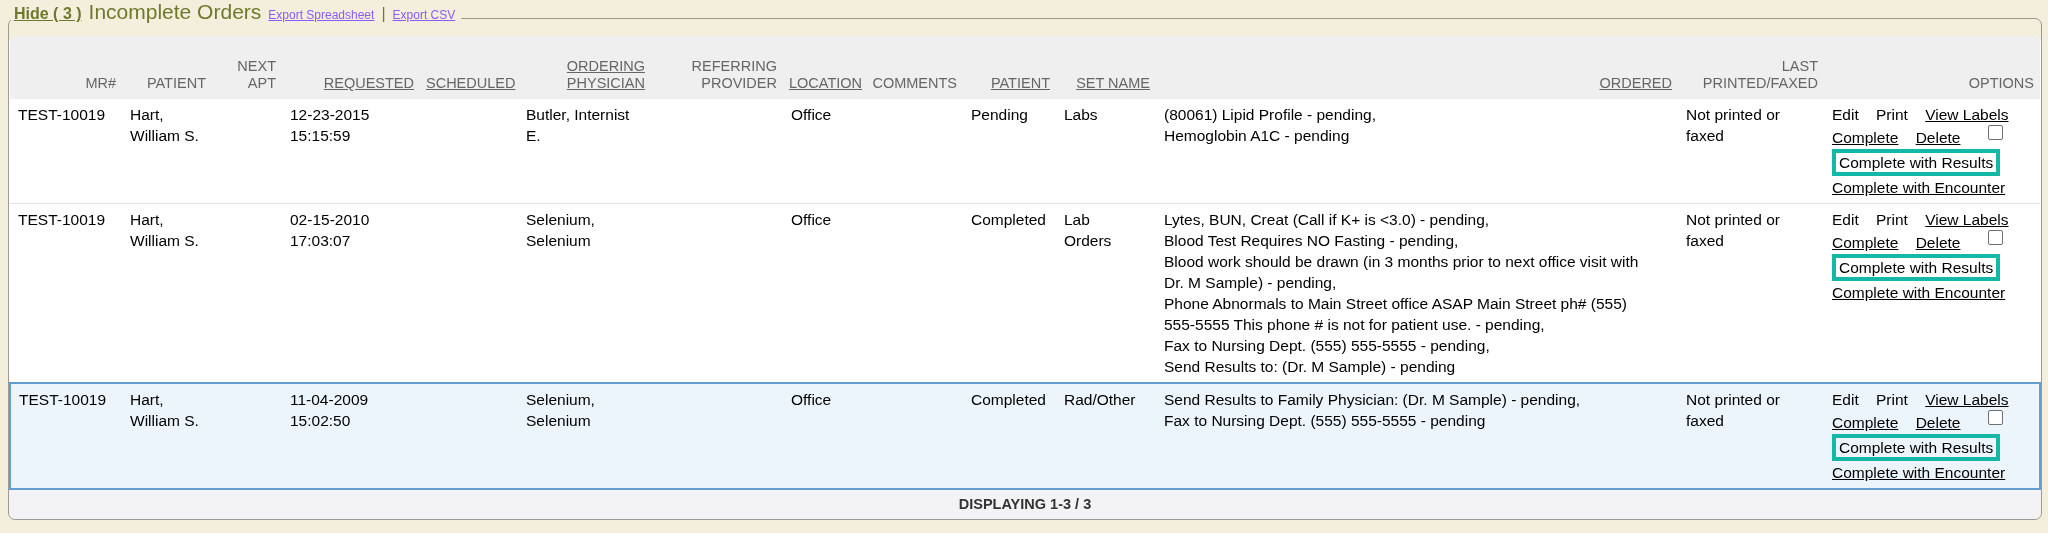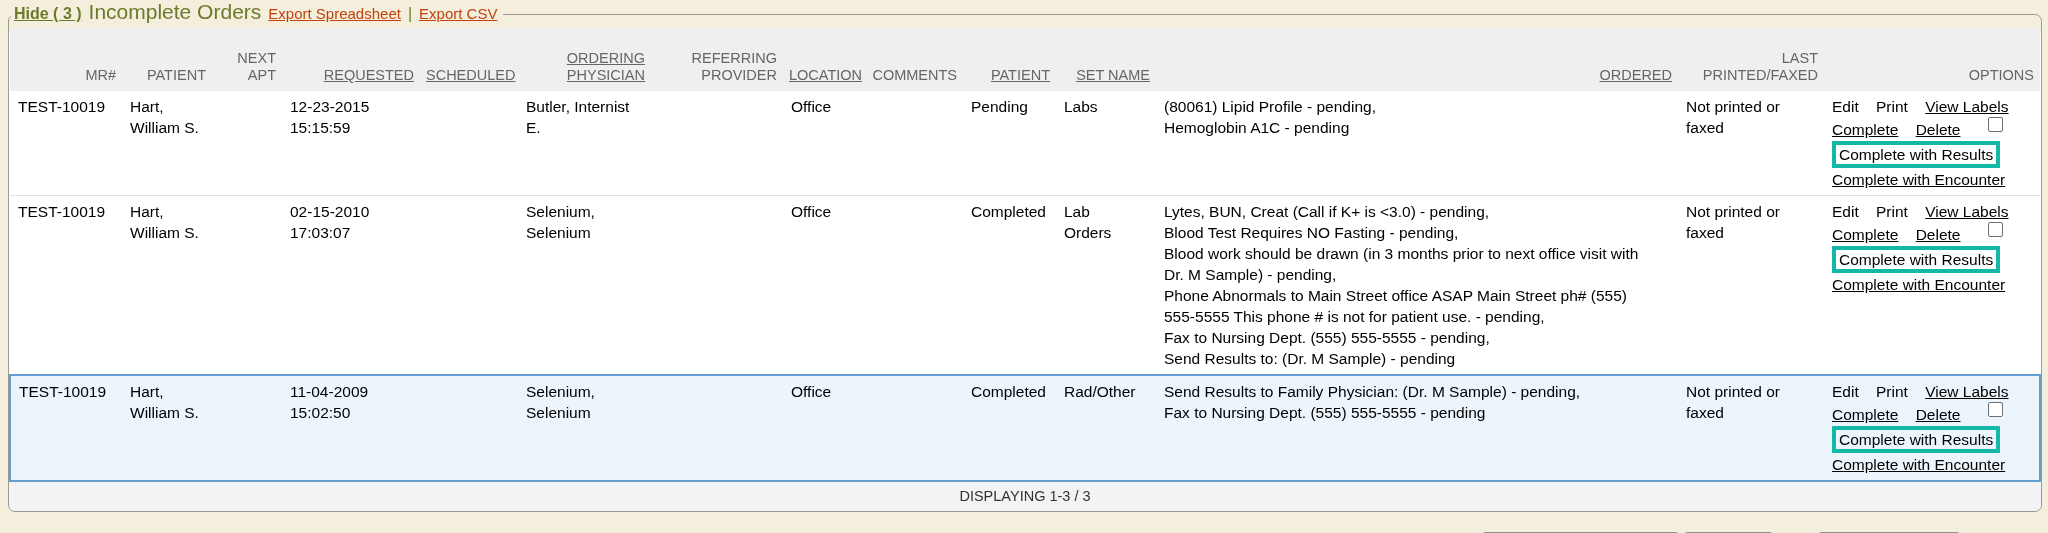--- a/index.html
+++ b/index.html
@@ -15,29 +15,29 @@
 
   fieldset.orders-panel {
     margin:0 10px 0 8px;
     padding:0;
     border:1px solid #9b9b93;
     border-radius:7px;
     overflow:hidden;
   }
   legend.panel-legend {
     margin-left:2px;
-    padding:0 6px 4px 3px;
+    padding:0 6px 12px 3px;
     display:flex;
     align-items:baseline;
     gap:7px;
     white-space:nowrap;
   }
   .hide-link { color:#6e7a2b; font-weight:bold; font-size:16px; text-decoration:underline; cursor:pointer; }
   .panel-title { color:#6e7a2b; font-size:21px; }
-  .export-link { color:#c2410c; font-size:15px; text-decoration:underline; cursor:pointer; }
+  .export-link { color:#8b5cf6; font-size:12px; text-decoration:underline; cursor:pointer; }
   .legend-sep { color:#6e7a2b; font-size:16px; }
 
   table.orders-table {
     width:100%;
     border-collapse:collapse;
     table-layout:fixed;
     background:#fff;
     font-size:15.5px;
     line-height:21px;
   }
@@ -92,20 +92,21 @@
     margin-left:10px;
     cursor:pointer;
   }
 
   .displaying-bar {
     background:#f3f3f5;
     text-align:center;
     font-size:14.5px;
     color:#333;
     padding:6px 0 7px 0;
+    font-weight:bold;
   }
 
   .actions {
     display:flex;
     justify-content:flex-end;
     align-items:center;
     padding:20px 62px 0 0;
     gap:5px;
   }
   .btn {

